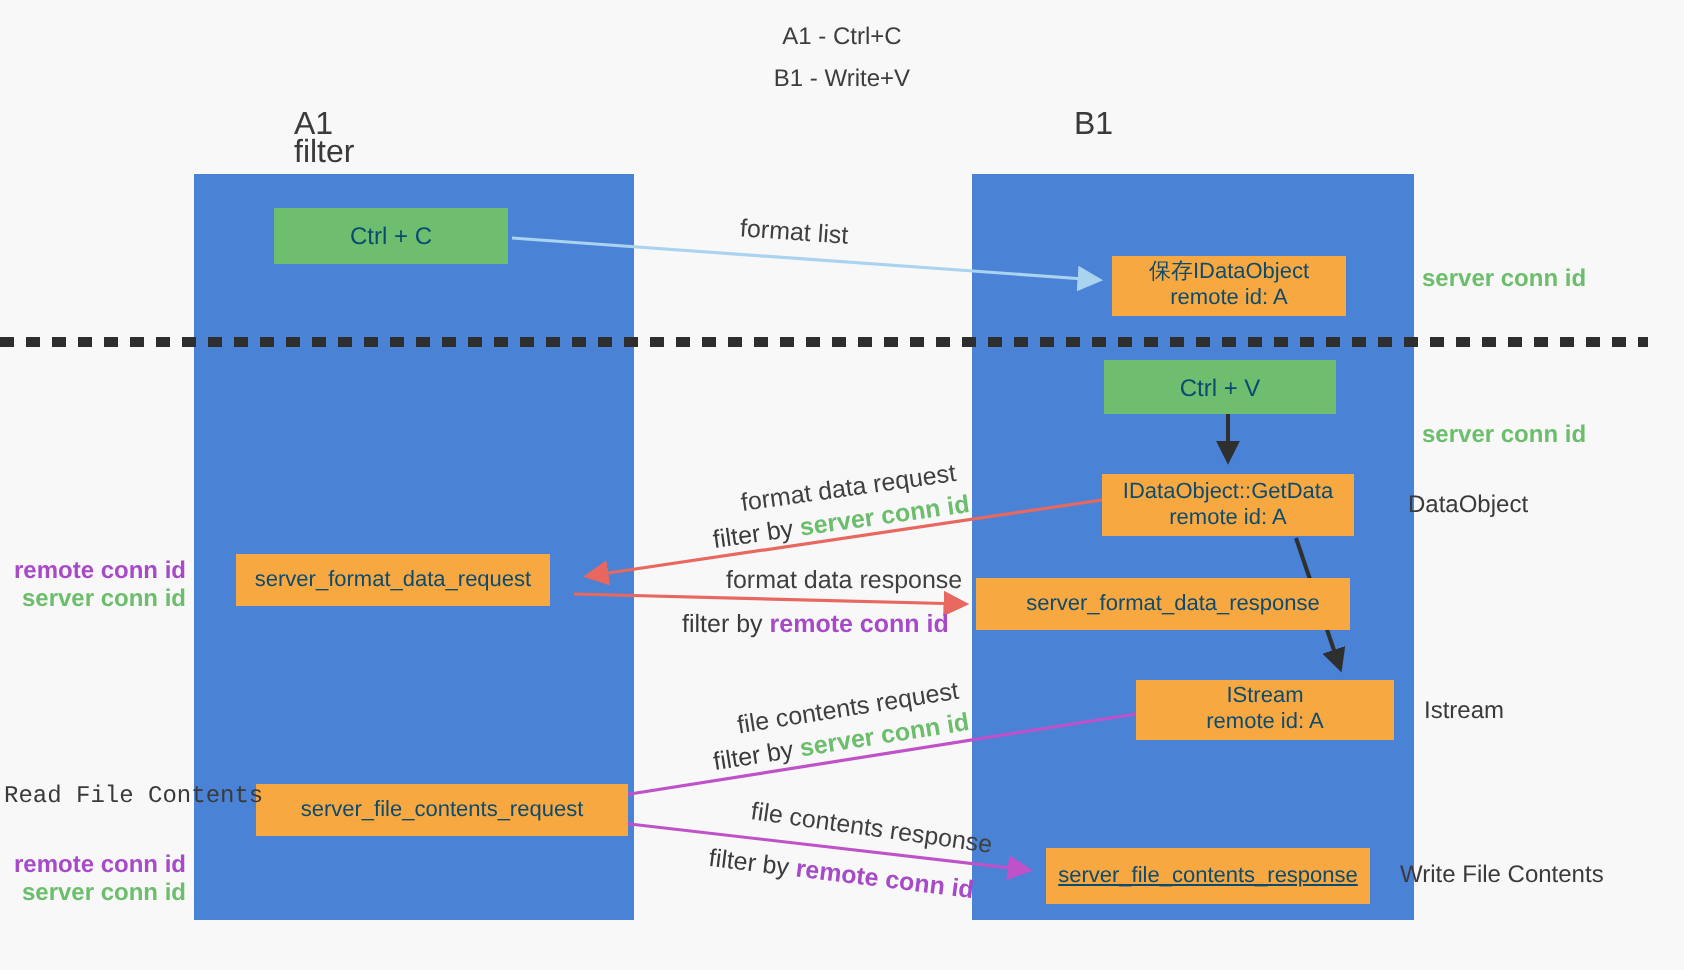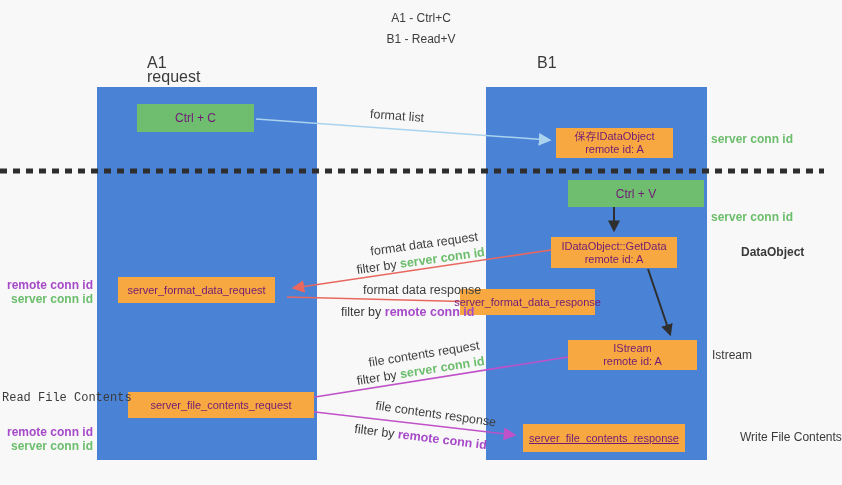--- a/index.html
+++ b/index.html
@@ -9,21 +9,21 @@
   .title{position:absolute;left:321px;top:8px;width:200px;text-align:center;
          font-size:12px;line-height:21px;color:#3d3d3d;}
 
   .col-header{position:absolute;width:120px;text-align:left;font-size:16px;
               line-height:14px;color:#3a3a3a;}
   .column{position:absolute;top:87px;height:373px;background:#4a82d6;}
 
   .arrows{position:absolute;left:0;top:0;pointer-events:none;}
 
   .box{position:absolute;display:flex;flex-direction:column;align-items:center;
-       justify-content:center;color:#701a75;white-space:nowrap;}
+       justify-content:center;color:#0c4a6e;white-space:nowrap;}
   .box.green{background:#6fbe70;font-size:12px;}
   .box.orange{background:#f7a841;font-size:11px;line-height:13px;}
 
   .alabel{position:absolute;font-size:12.5px;color:#3f3f3f;white-space:nowrap;}
   .rot-p4{transform:rotate(4deg);}
   .rot-n8{transform:rotate(-8deg);}
   .rot-n9{transform:rotate(-9deg);}
   .rot-p8{transform:rotate(8deg);}
   .rot-p7{transform:rotate(7deg);}
 
@@ -33,26 +33,26 @@
   .left-group{position:absolute;text-align:right;font-size:12px;line-height:14px;white-space:nowrap;}
   .dark{color:#3a3a3a;}
 </style>
 </head>
 <body>
 
 <div class="canvas">
 
   <div class="title">
     <div>A1 - Ctrl+C</div>
-    <div>B1 - Read+V</div>
+    <div>B1 - Write+V</div>
   </div>
 
   <div class="col-header" style="left:147px;top:56px;">
     <div>A1</div>
-    <div>request</div>
+    <div>filter</div>
   </div>
   <div class="col-header" style="left:537px;top:56px;">
     <div>B1</div>
   </div>
 
   <div class="column" style="left:97px;width:220px;"></div>
   <div class="column" style="left:486px;width:221px;"></div>
 
   <svg class="arrows" width="842" height="485">
     <defs>
@@ -81,34 +81,34 @@
 
   <div class="box green" style="left:137px;top:104px;width:117px;height:28px;">
     <div>Ctrl + C</div>
   </div>
 
   <div class="box orange" style="left:556px;top:128px;width:117px;height:30px;">
     <div>保存IDataObject</div>
     <div>remote id: A</div>
   </div>
 
-  <div class="box green" style="left:568px;top:180px;width:136px;height:27px;">
+  <div class="box green" style="left:552px;top:180px;width:116px;height:27px;">
     <div>Ctrl + V</div>
   </div>
 
   <div class="box orange" style="left:551px;top:237px;width:126px;height:31px;">
     <div>IDataObject::GetData</div>
     <div>remote id: A</div>
   </div>
 
   <div class="box orange" style="left:118px;top:277px;width:157px;height:26px;">
     <div>server_format_data_request</div>
   </div>
 
-  <div class="box orange" style="left:460px;top:289px;width:135px;height:26px;">
+  <div class="box orange" style="left:488px;top:289px;width:177px;height:26px;padding-left:10px;">
     <div>server_format_data_response</div>
   </div>
 
   <div class="box orange" style="left:568px;top:340px;width:129px;height:30px;">
     <div>IStream</div>
     <div>remote id: A</div>
   </div>
 
   <div class="box orange" style="left:128px;top:392px;width:186px;height:26px;">
     <div>server_file_contents_request</div>
@@ -139,23 +139,23 @@
   </div>
 
   <div class="alabel rot-p8" style="left:375px;top:407px;">file contents response</div>
   <div class="alabel rot-p7" style="left:354px;top:430px;">
     <span class="dark">filter by</span>
     <span class="kw-purple">remote conn id</span>
   </div>
 
   <div class="side kw-green" style="left:711px;top:132px;">server conn id</div>
   <div class="side kw-green" style="left:711px;top:210px;">server conn id</div>
-  <div class="side" style="left:741px;top:245px;font-weight:bold;">DataObject</div>
+  <div class="side" style="left:704px;top:245px;">DataObject</div>
   <div class="side" style="left:712px;top:348px;">Istream</div>
-  <div class="side" style="left:740px;top:430px;">Write File Contents</div>
+  <div class="side" style="left:700px;top:430px;">Write File Contents</div>
 
   <div class="left-group" style="left:2px;top:278px;width:91px;">
     <div class="kw-purple">remote conn id</div>
     <div class="kw-green">server conn id</div>
   </div>
 
   <div class="left-group" style="left:2px;top:391px;width:91px;">
     <div class="dark" style="margin-bottom:20px;font-family:Liberation Mono, monospace;">Read File Contents</div>
     <div class="kw-purple">remote conn id</div>
     <div class="kw-green">server conn id</div>

